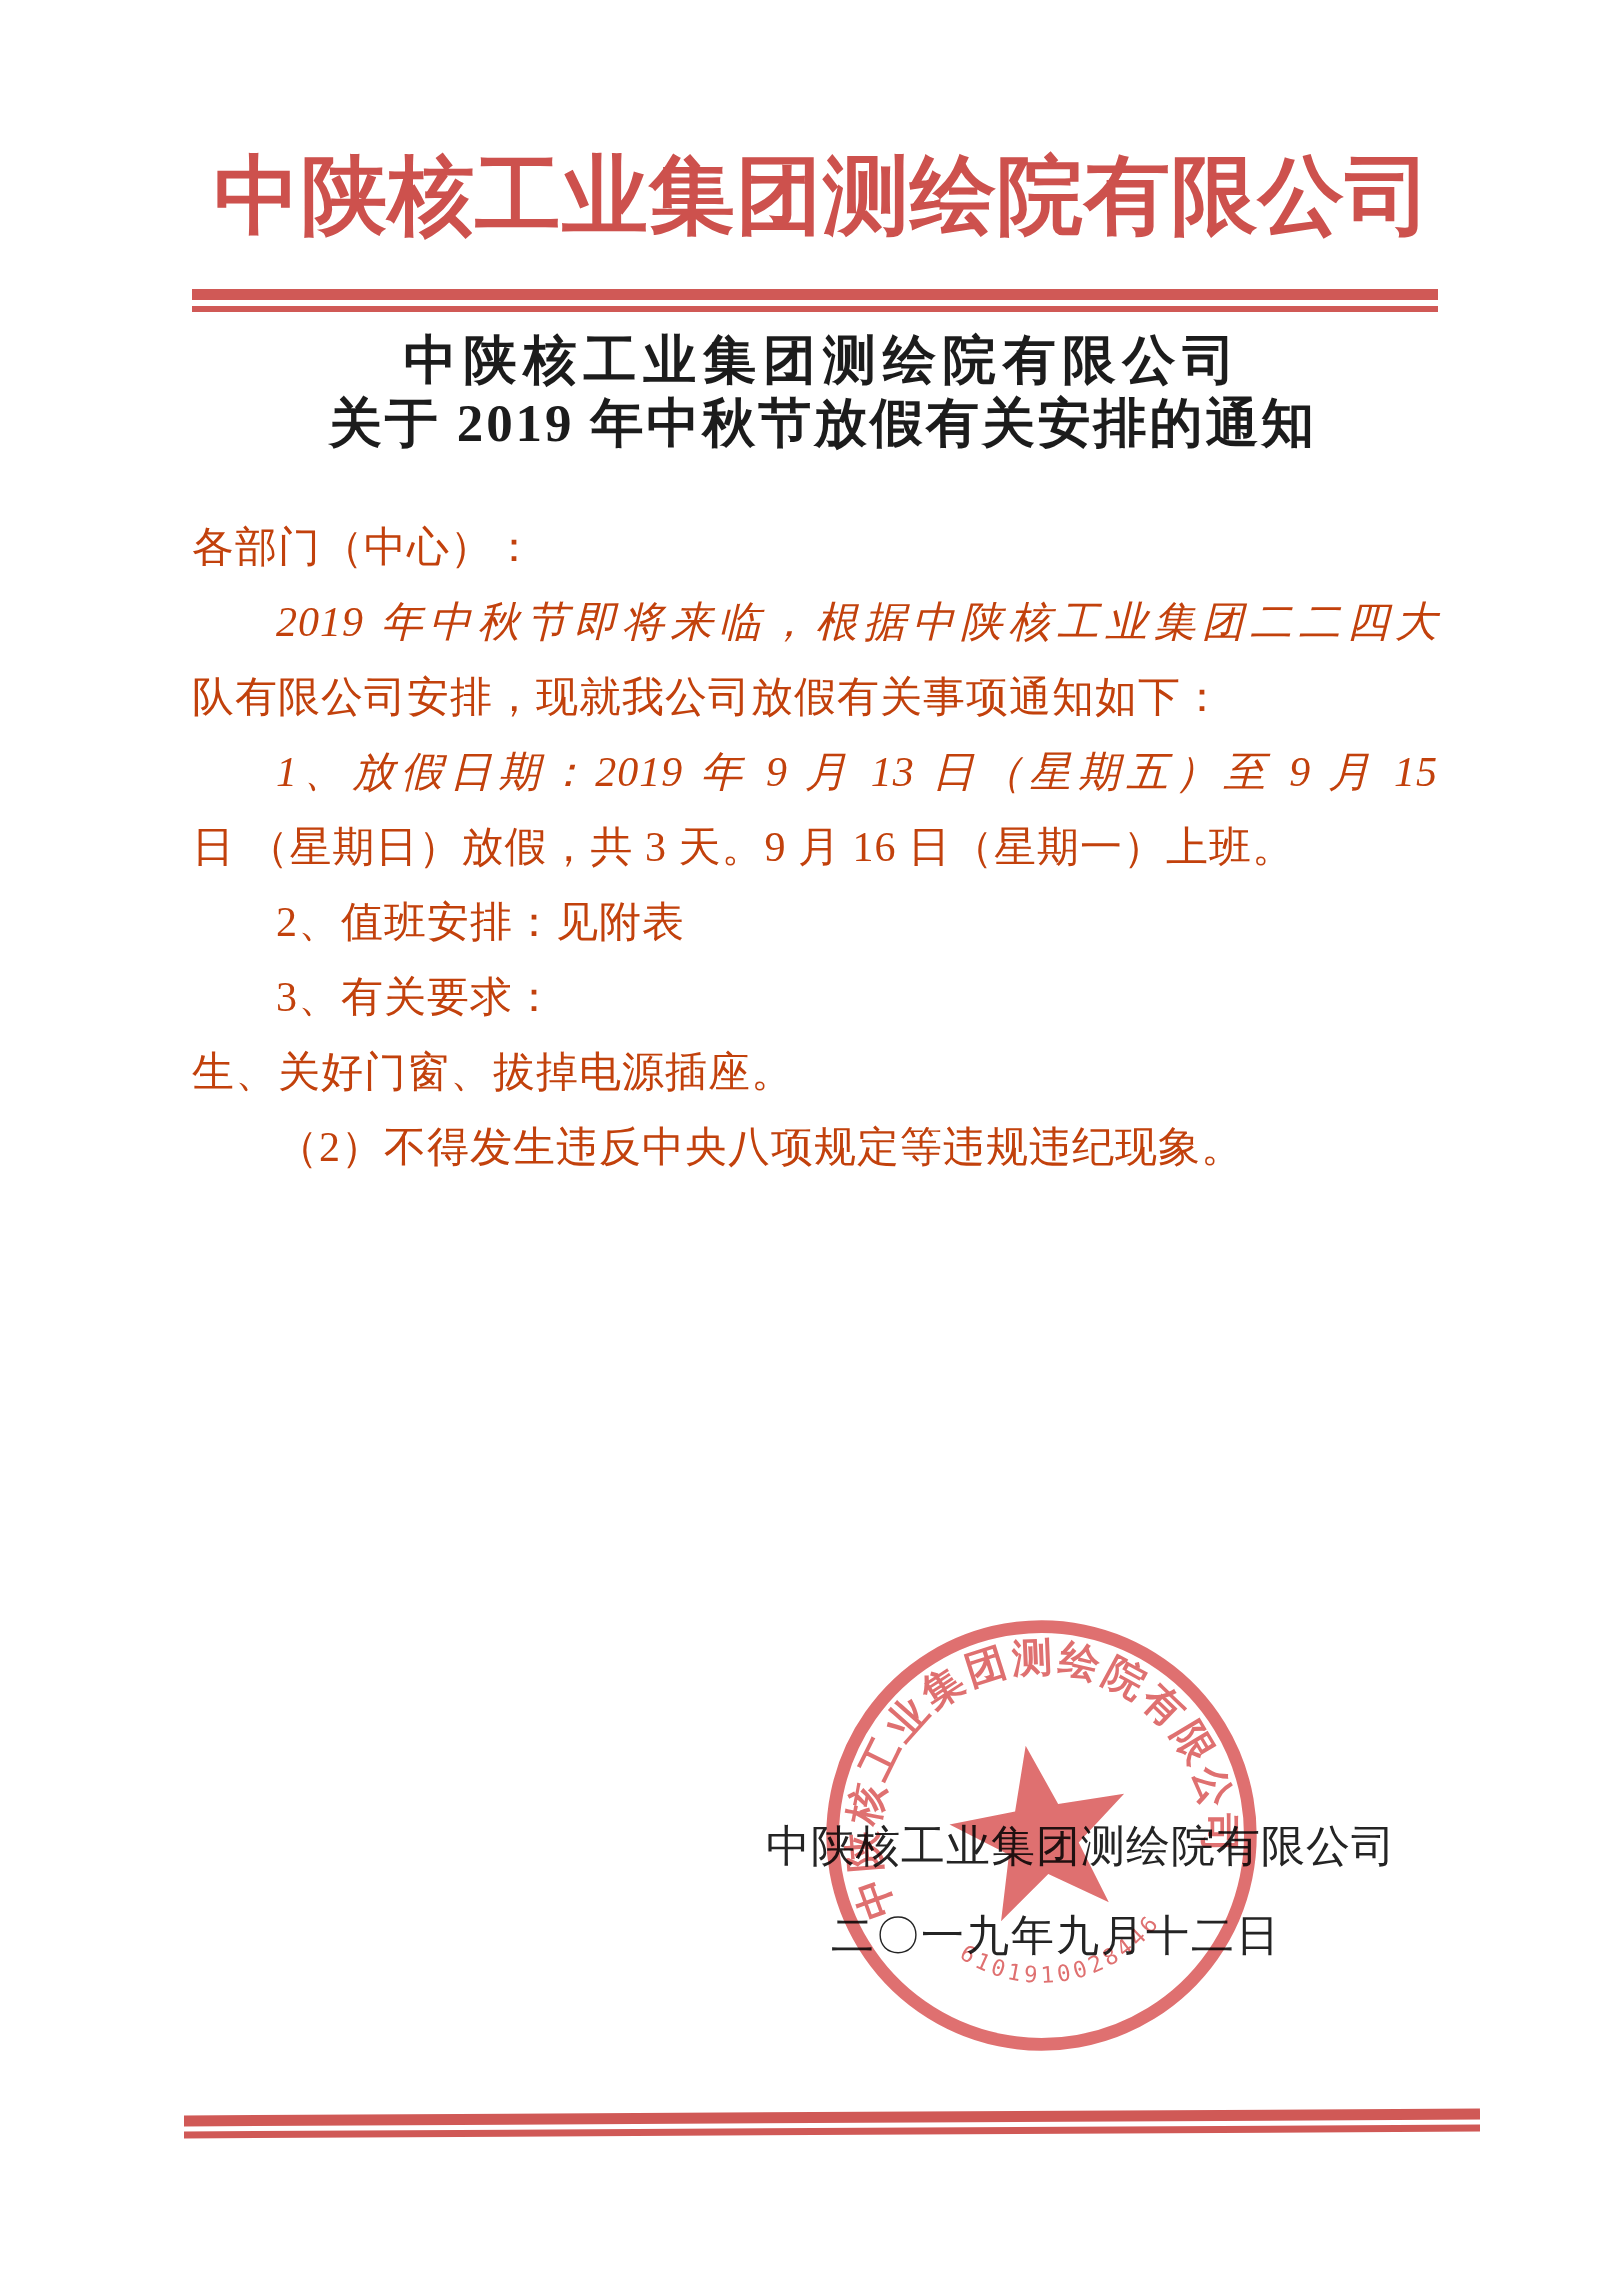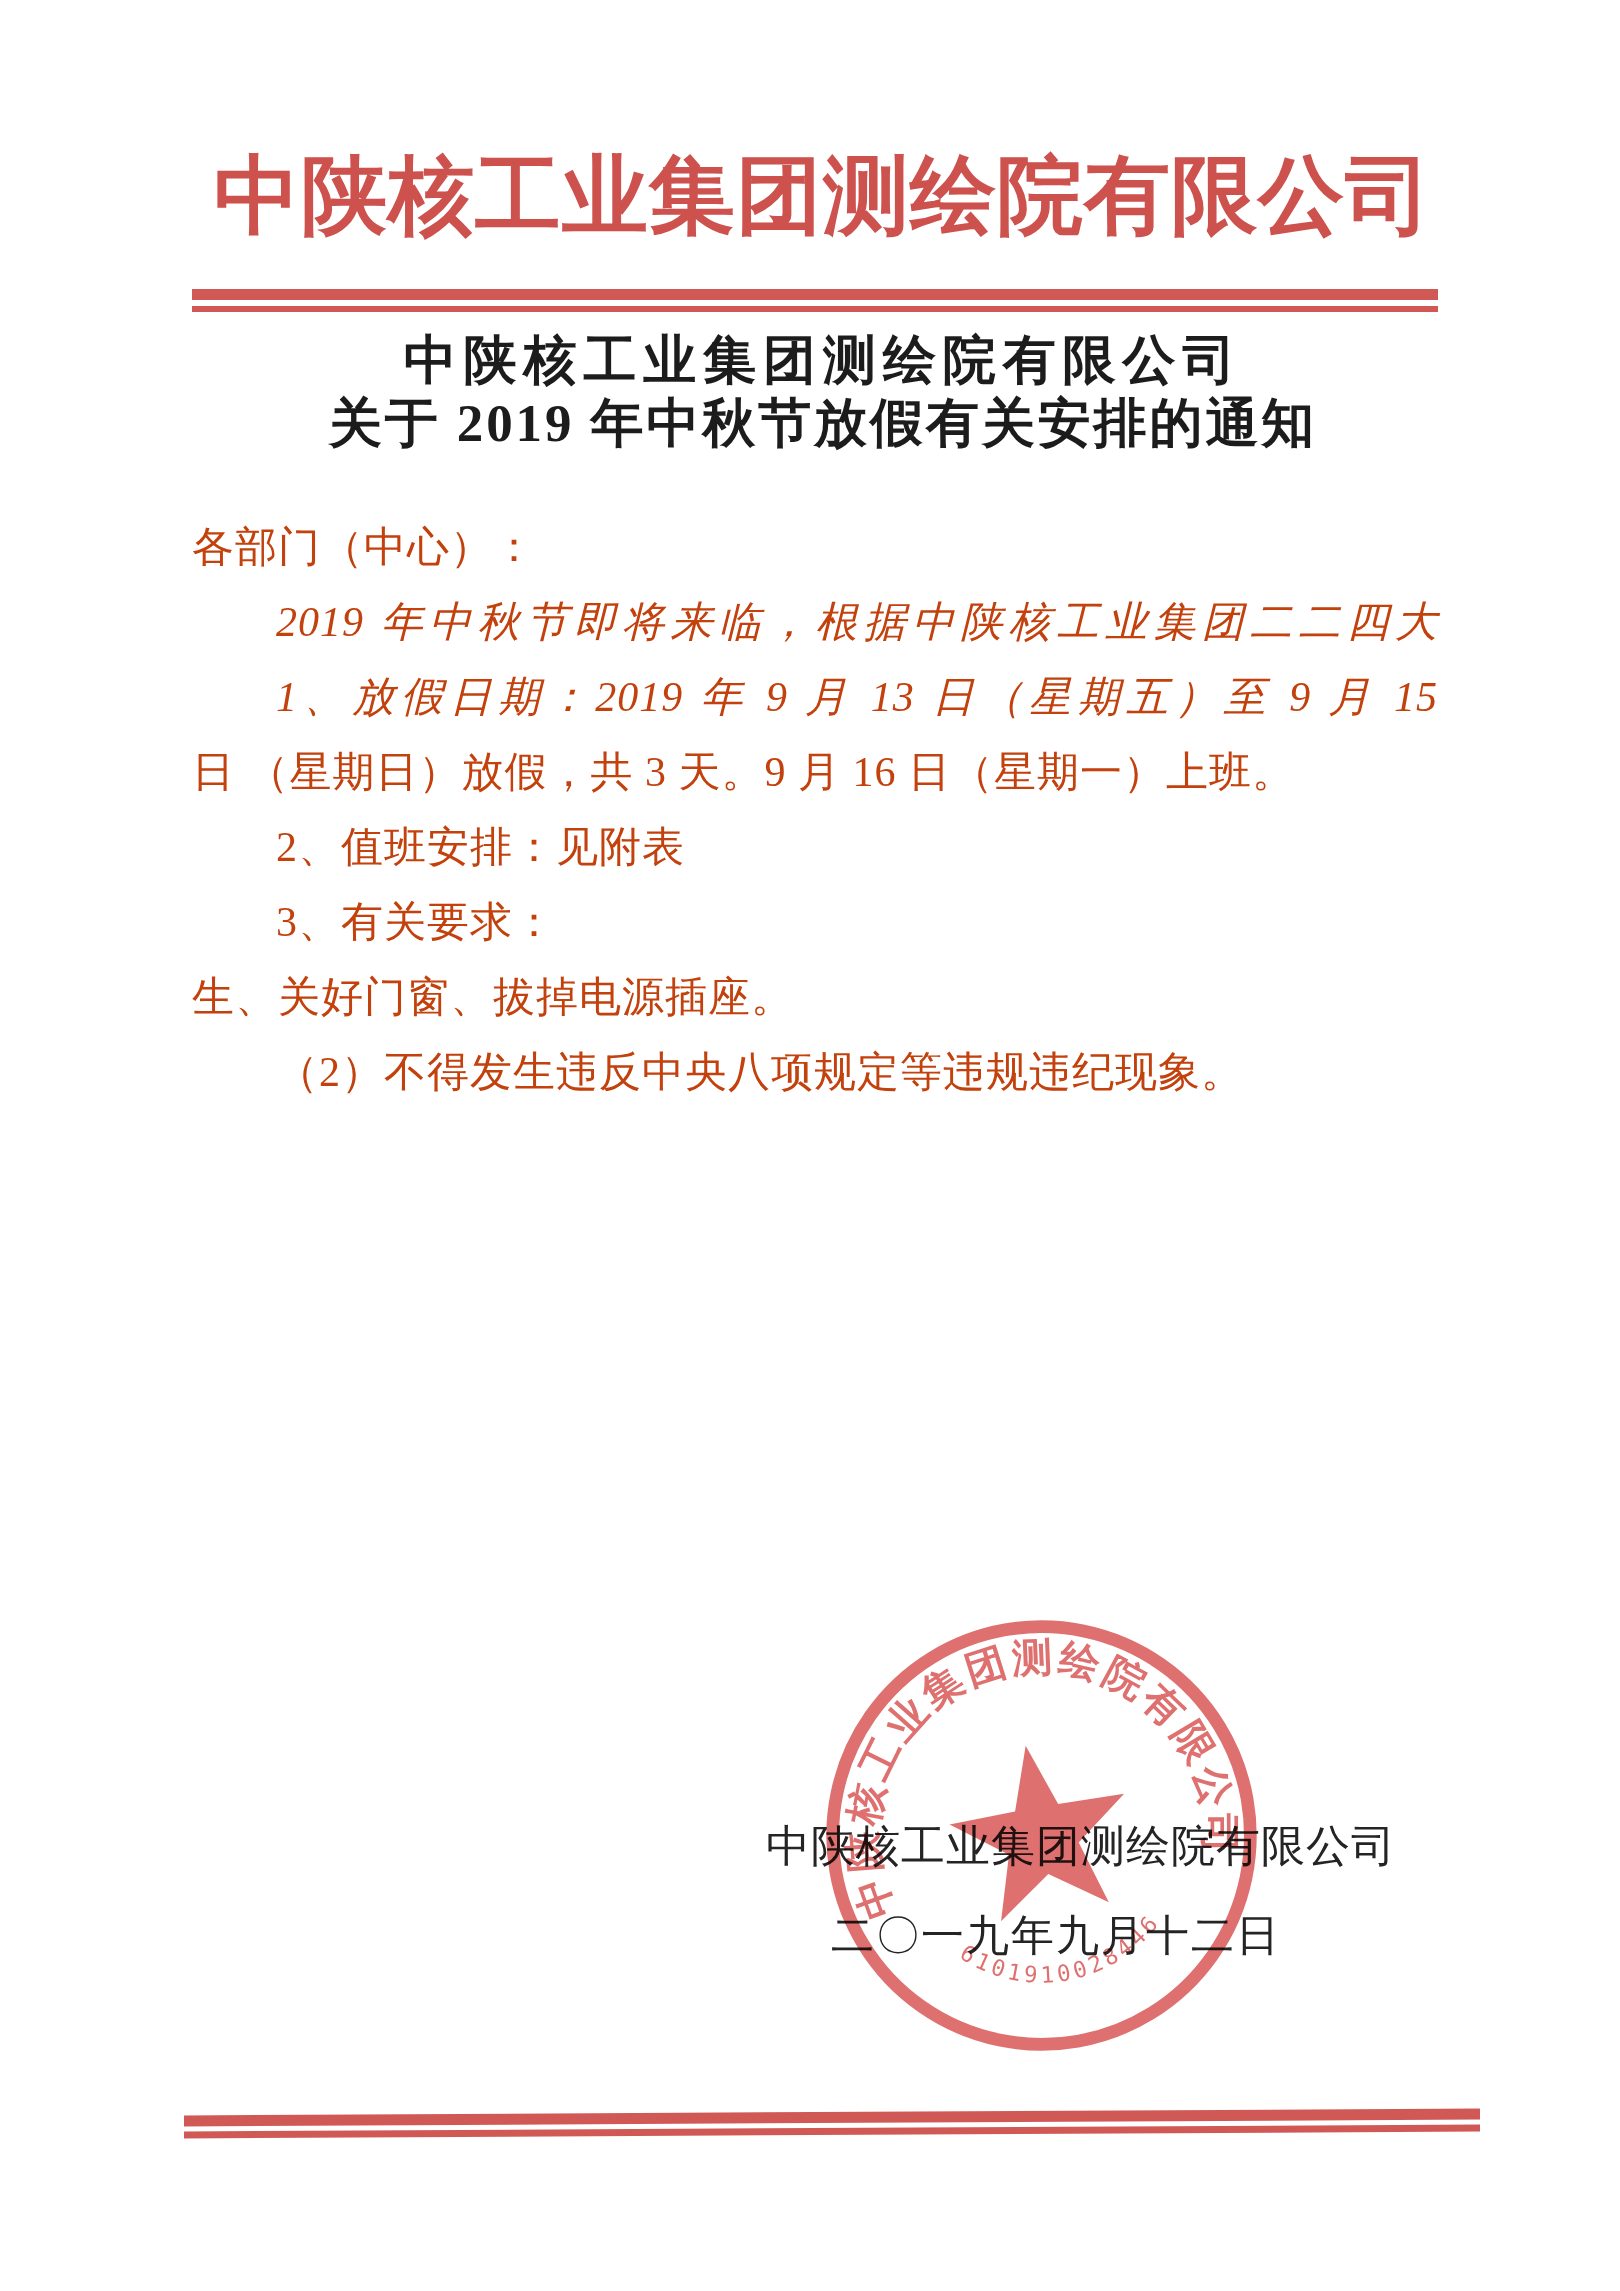--- a/index.html
+++ b/index.html
@@ -72,20 +72,21 @@
   <div class="rule rule-top-thin"></div>
 
   <div class="doc-title">
     <div class="t1">中陕核工业集团测绘院有限公司</div>
     <div class="t2">关于 2019 年中秋节放假有关安排的通知</div>
   </div>
 
   <div class="body-text">
     <div class="ln">各部门（中心）：</div>
     <div class="ln ind jfy">2019 年中秋节即将来临，根据中陕核工业集团二二四大</div>
+    <div class="ln">队有限公司安排，现就我公司放假有关事项通知如下：</div>
     <div class="ln ind jfy">1、放假日期：2019 年 9 月 13 日（星期五）至 9 月 15</div>
     <div class="ln">日 （星期日）放假，共 3 天。9 月 16 日（星期一）上班。</div>
     <div class="ln ind">2、值班安排：见附表</div>
     <div class="ln ind">3、有关要求：</div>
     <div class="ln">生、关好门窗、拔掉电源插座。</div>
     <div class="ln ind">（2）不得发生违反中央八项规定等违规违纪现象。</div>
   </div>
 
   <div class="sig-company">中陕核工业集团测绘院有限公司</div>
   <div class="sig-date">二〇一九年九月十二日</div>

